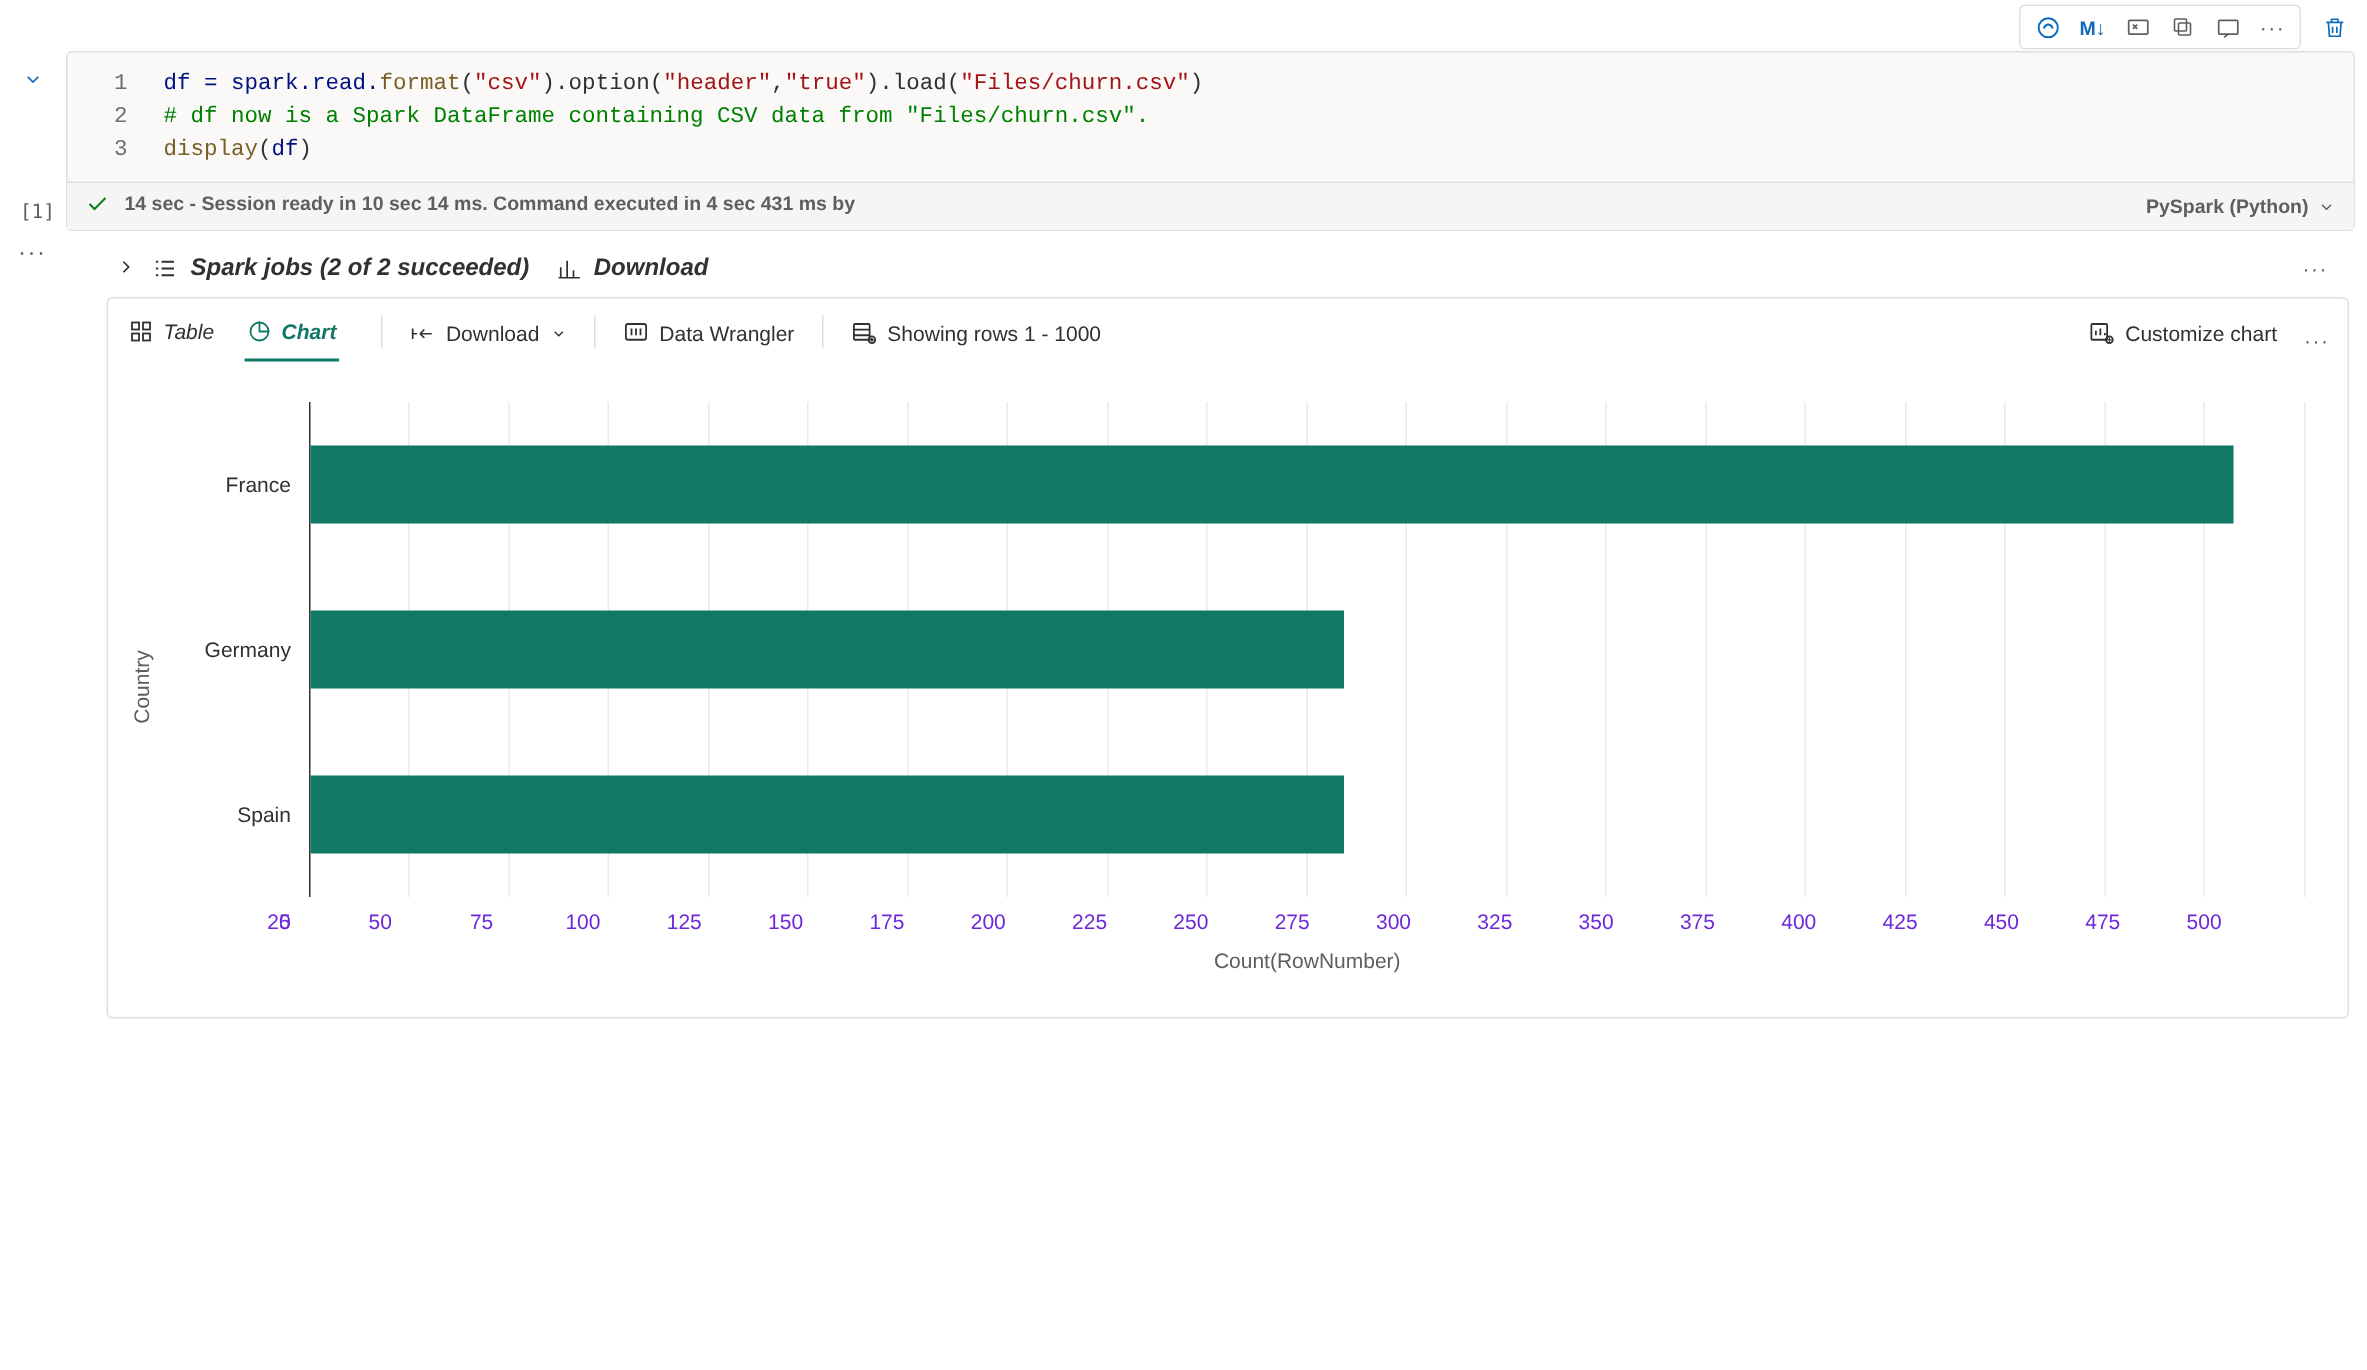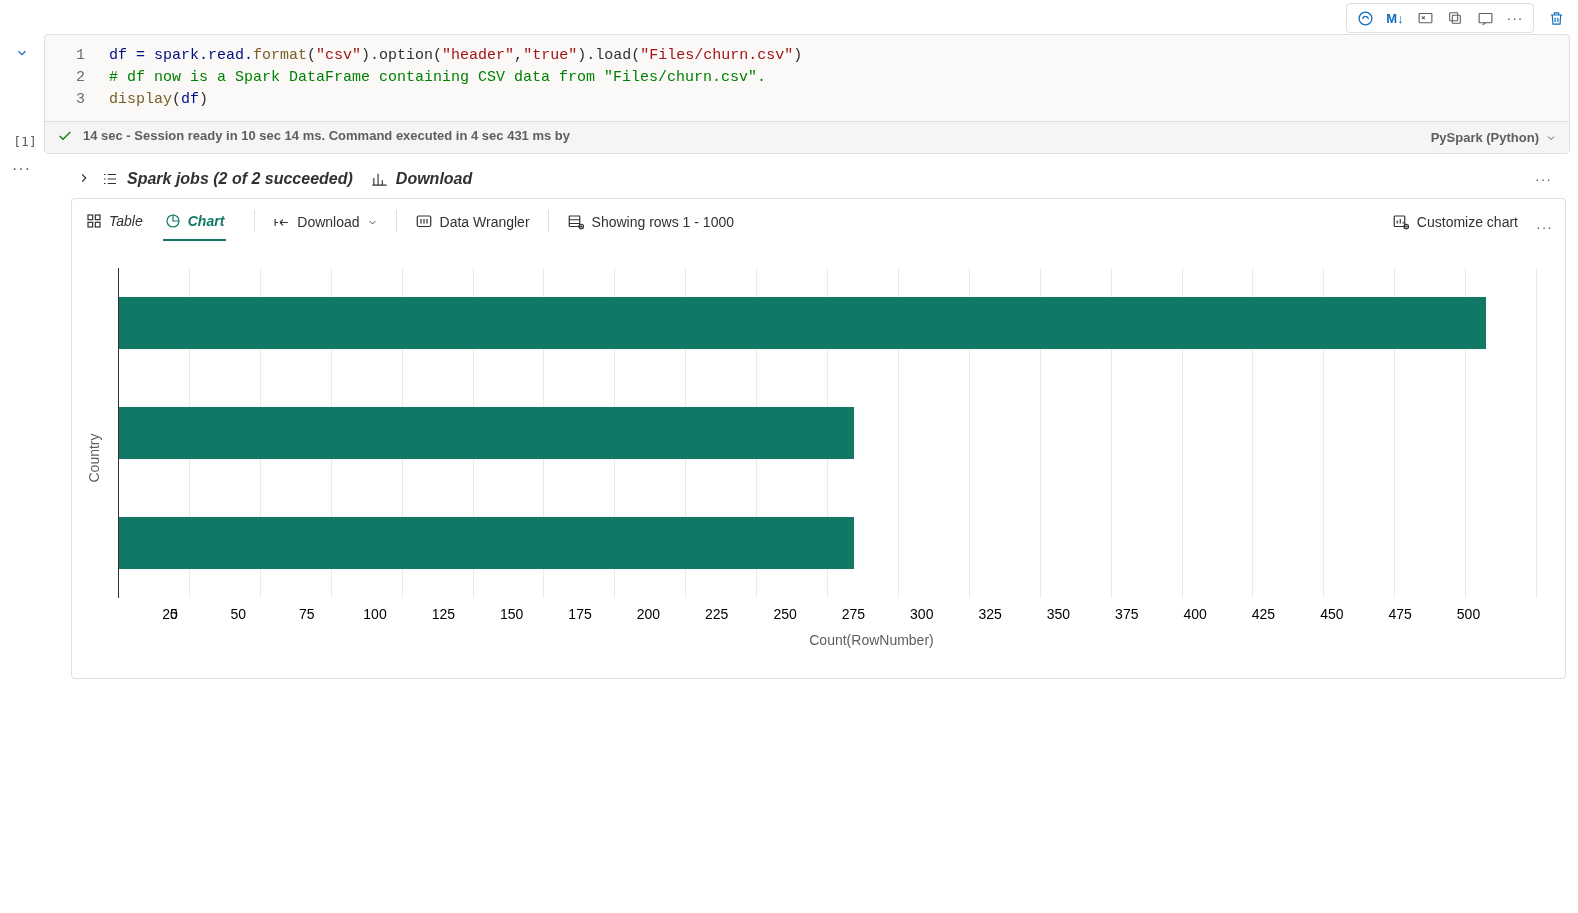--- a/index.html
+++ b/index.html
@@ -242,23 +242,23 @@
     height: 110px;
     display: flex;
     align-items: center;
   }
   .bar {
     height: 52px;
     background: #117865;
   }
   .xaxis {
     display: flex;
-    margin-left: 56px;
+    margin-left: 72px;
     font-size: 14px;
-    color: #000000;
+    color: #6d28d9;
     padding-top: 8px;
   }
   .xaxis .tick { flex:1; text-align:center; transform: translateX(-50%); position:relative;}
   .xaxis .tick:first-child { flex:0; transform:none; }
   .xlabel {
     text-align: center;
     font-size: 14px;
     color: #605e5c;
     margin-top: 10px;
     margin-left: 88px;
@@ -446,20 +446,25 @@
             <span>Customize chart</span>
           </div>
           <span style="letter-spacing:1px;color:#605e5c;padding-bottom:6px;">···</span>
         </div>
       </div>
 
       <div class="chart-wrap">
         <div class="chart-inner">
           <div class="ylabel">Country</div>
           <div class="plot-row" style="padding-left:18px;">
+            <div class="cat-labels">
+              <div class="cat">France</div>
+              <div class="cat">Germany</div>
+              <div class="cat">Spain</div>
+            </div>
             <div class="plot-area">
               <div class="gridlines" id="gridlines">
                   <div></div>
                   <div></div>
                   <div></div>
                   <div></div>
                   <div></div>
                   <div></div>
                   <div></div>
                   <div></div>

